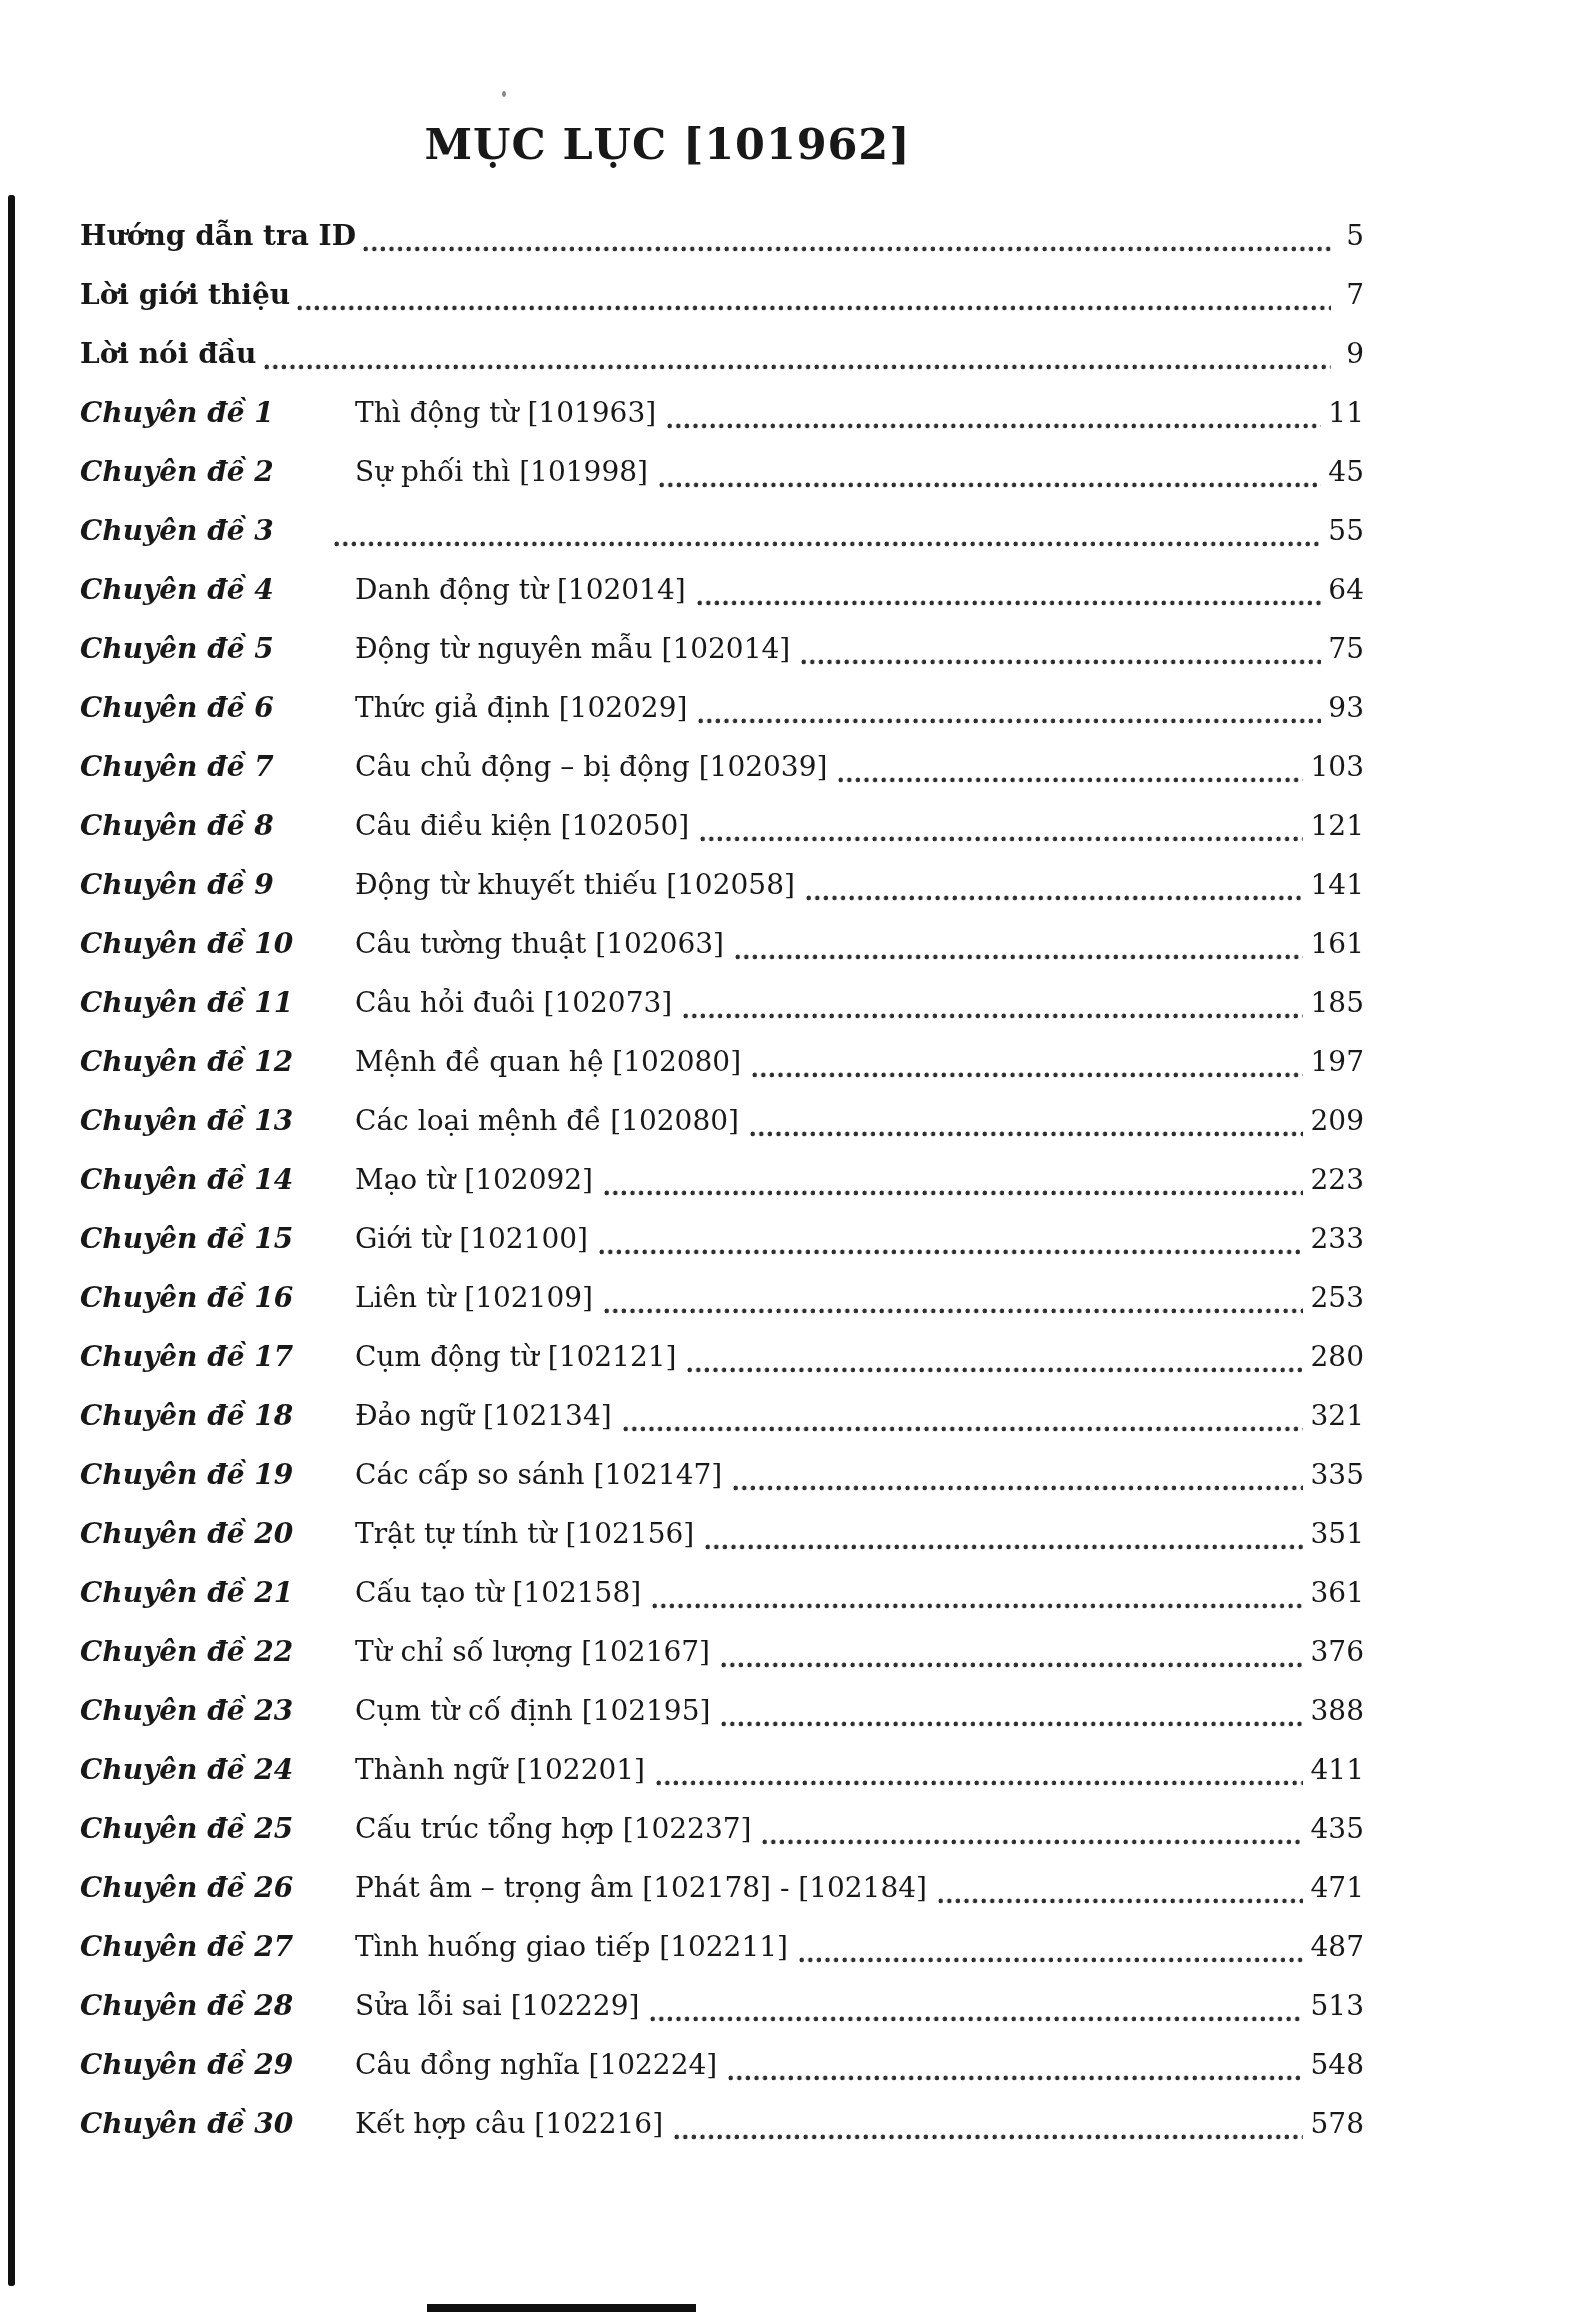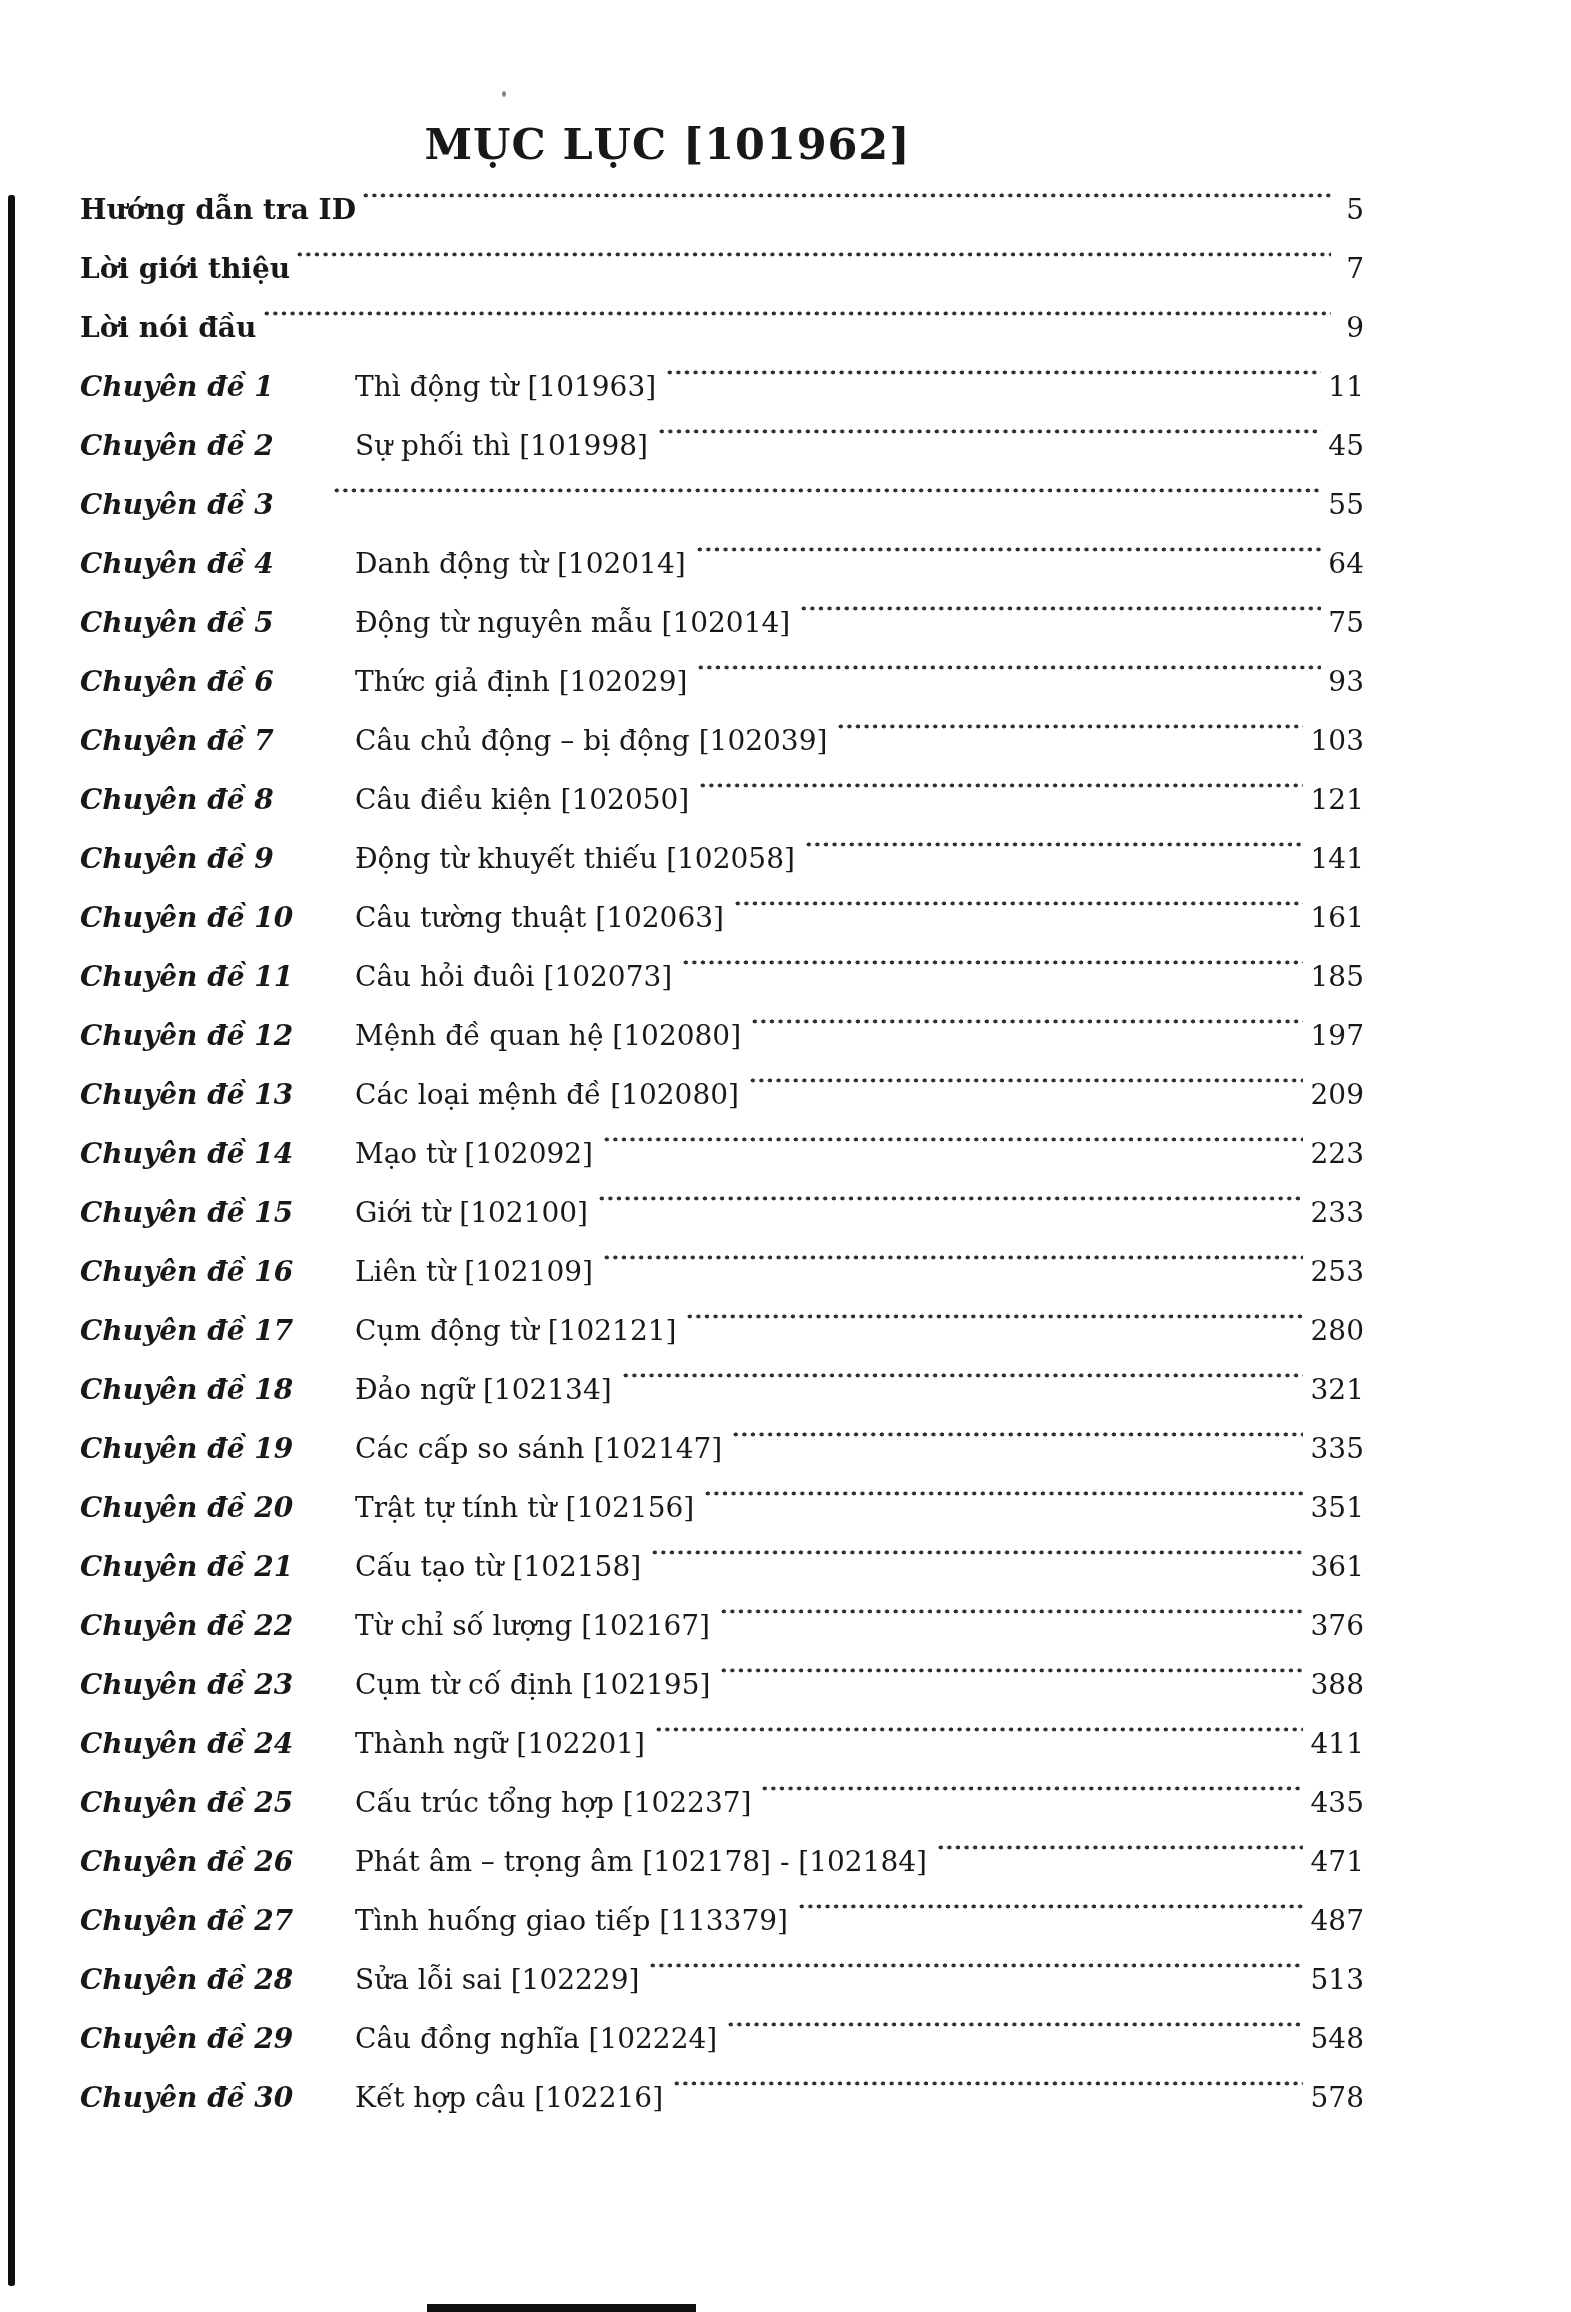--- a/index.html
+++ b/index.html
@@ -27,21 +27,21 @@
     font-weight: 700;
     letter-spacing: 0.9px;
     margin: 0 0 23.6px 0;
     padding-right: 109px; 
   }
   .toc-list {
     width: 100%;
   }
   .row {
     display: flex;
-    align-items: flex-start;
+    align-items: flex-end;
     height: 59px;
     font-size: 28px;
     white-space: nowrap;
   }
   .row .label {
     font-weight: 700;
     flex-shrink: 0;
   }
   .chapter-row .label {
     width: 247px;
@@ -301,21 +301,21 @@
 
   <div class="row chapter-row">
     <span class="label">Chuyên đề 26</span>
     <span class="titletext">Phát âm – trọng âm [102178] - [102184]</span>
     <span class="dots"></span>
     <span class="pagenum">471</span>
   </div>
 
   <div class="row chapter-row">
     <span class="label">Chuyên đề 27</span>
-    <span class="titletext">Tình huống giao tiếp [113379]</span>
+    <span class="titletext">Tình huống giao tiếp [102211]</span>
     <span class="dots"></span>
     <span class="pagenum">487</span>
   </div>
 
   <div class="row chapter-row">
     <span class="label">Chuyên đề 28</span>
     <span class="titletext">Sửa lỗi sai [102229]</span>
     <span class="dots"></span>
     <span class="pagenum">513</span>
   </div>

